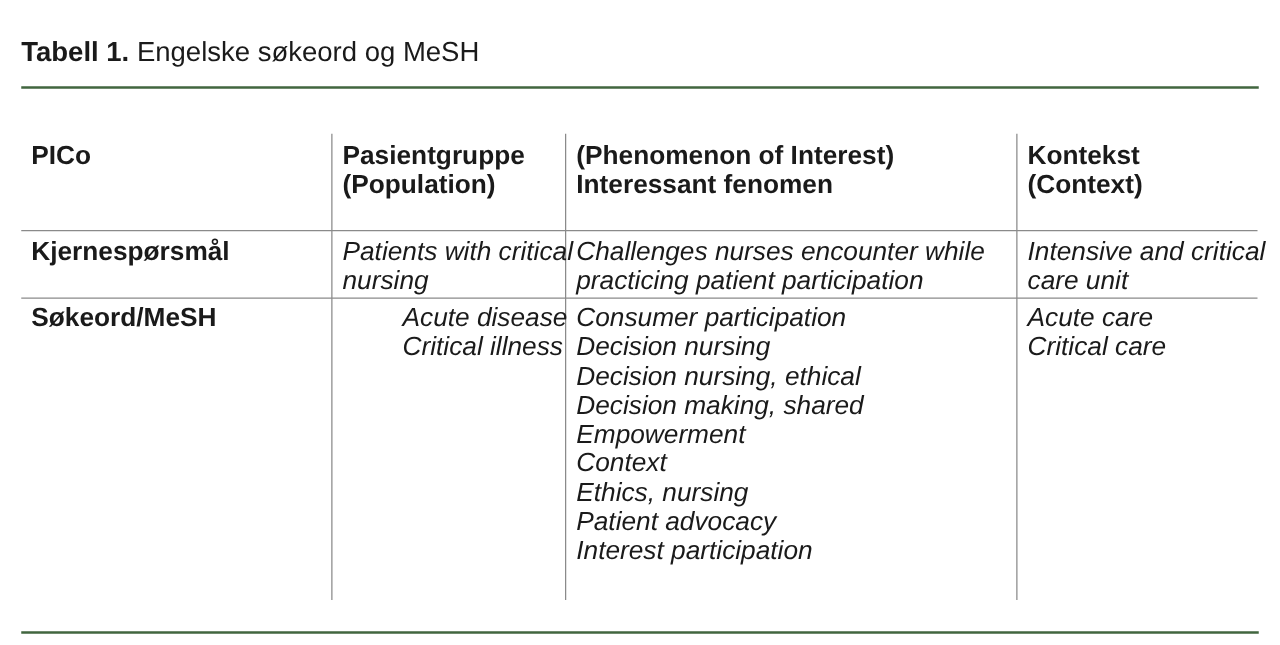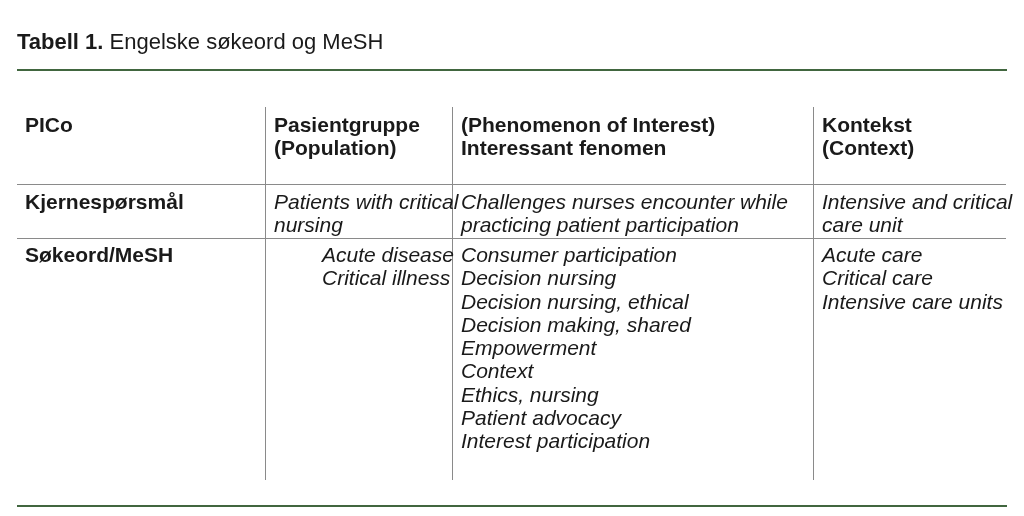--- a/index.html
+++ b/index.html
@@ -87,17 +87,16 @@
     <div>Decision making, shared</div>
     <div>Empowerment</div>
     <div>Context</div>
     <div>Ethics, nursing</div>
     <div>Patient advocacy</div>
     <div>Interest participation</div>
   </div>
   <div class="cell it" style="left:822px; top:243px;">
     <div>Acute care</div>
     <div>Critical care</div>
-    <div>Intensive care units</div>
   </div>
 </div>
 
 <div class="rule bottom"></div>
 
 </body></html>

